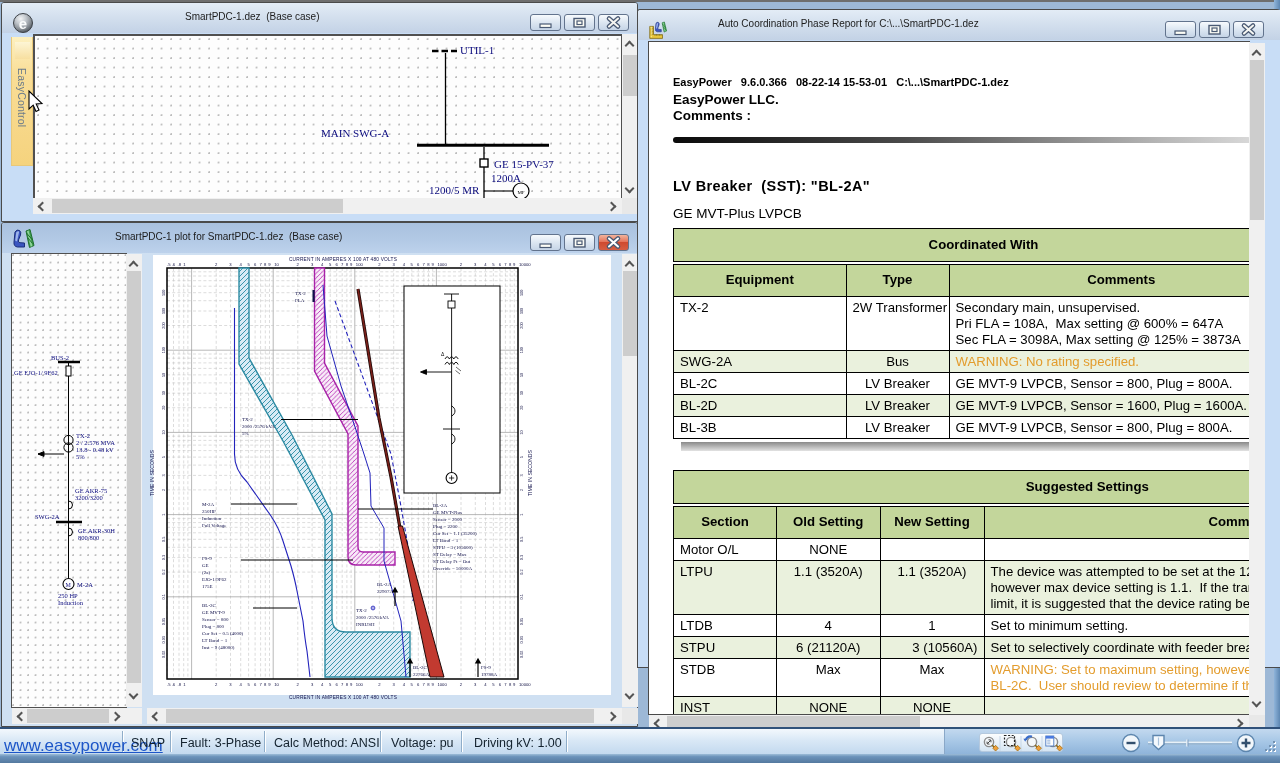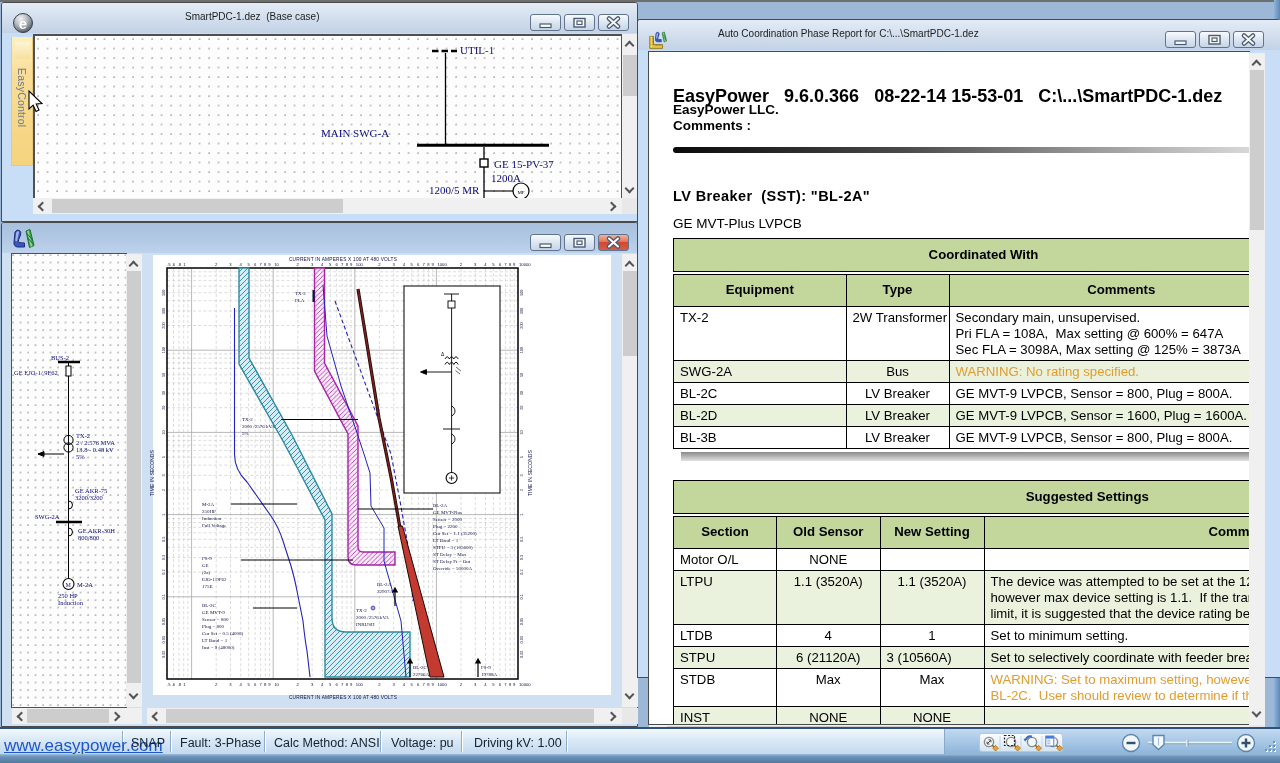--- a/index.html
+++ b/index.html
@@ -91,20 +91,21 @@
   </div>
 <div class="win" style="left:1px;top:222px;width:637px;height:505px;background:#cfe0f2">
     <div class="tbar active"></div>
     <svg class="abs" style="left:10px;top:5px" width="24" height="22" viewBox="0 0 24 22">
 <path d="M3,4 q2,-3 4.5,-1.5 q2,1.5 1,4.5 l-2,5 q-0.8,2.5 1.5,2.7 l4.5,0.3 l0,4 l-7,0 q-4,-0.5 -3.5,-5 l1,-10z" fill="#3a55c0" stroke="#1c2f7a" stroke-width="1"></path>
 <path d="M4.2,4.6 q1.5,-2 3,-1 l-2.2,10 l-1.8,-1z" fill="#9db4ea"></path>
 <path d="M14,3 l4,-1.5 l4,16 l-4.5,2z" fill="#3f9e4f" stroke="#1e6e2e" stroke-width="1"></path>
 <path d="M15,3.2 l1.6,-0.6 l3.8,15.4 l-1.7,0.7z" fill="#8fd49a"></path>
 <path d="M14.5,5 l6,7 M16,10 l4.5,5.5" stroke="#1e6e2e" stroke-width="1" fill="none"></path>
 </svg>
+    <div class="ttext" style="left:113px">SmartPDC-1 plot for SmartPDC-1.dez&nbsp; (Base case)</div>
     <div class="wbtn" style="left:528px;top:11px"><svg width="29" height="15">
         <rect x="9" y="9" width="11" height="3.5" fill="#fdfdf6" stroke="#4a5a74" stroke-width="1.2"></rect>
       </svg></div>
     <div class="wbtn" style="left:562px;top:11px"><svg width="29" height="15">
         <rect x="9" y="3.5" width="11" height="8.5" fill="#fdfdf6" stroke="#4a5a74" stroke-width="1.4"></rect>
         <rect x="12" y="6" width="5" height="3.5" fill="#fdfdf6" stroke="#4a5a74" stroke-width="1.2"></rect>
       </svg></div>
     <div class="wbtn close2" style="left:596px;top:11px"><svg width="29" height="15">
         <g stroke="#4a5a74" stroke-width="4.6" stroke-linecap="round">
           <path d="M10,3.5 L19,11.5 M19,3.5 L10,11.5"></path>
@@ -528,21 +529,21 @@
     <div class="sb" style="left:620px;top:31px;width:16px;height:453px"></div>
     <div class="sbthumb" style="left:621px;top:48px;width:14px;height:85px"></div>
     <div class="chev" style="left:624px;top:39px;transform:rotate(135deg)"></div>
     <div class="chev" style="left:624px;top:468px;transform:rotate(-45deg)"></div>
     <div class="sb" style="left:145px;top:485px;width:475px;height:16px"></div>
     <div class="sbthumb" style="left:164px;top:486px;width:428px;height:14px"></div>
     <div class="chev" style="left:151px;top:490px;transform:rotate(45deg)"></div>
     <div class="chev" style="left:606px;top:490px;transform:rotate(225deg)"></div>
     <div class="sb" style="left:620px;top:485px;width:16px;height:16px;background:#e8e8e8"></div>
   </div>
-<div class="win" style="left:637px;top:19px;width:643px;height:659px;border-right:none">
+<div class="win" style="left:637px;top:9px;width:643px;height:659px;border-right:none">
     <div class="tbar inactive" style="border-radius:2px 0 0 0"></div>
     <svg class="abs" style="left:11px;top:11px" width="18" height="19" viewBox="0 0 24 25">
 <path d="M1,7 h5 v11 h12 v5 h-17 z" fill="#e8c73e" stroke="#7a6410" stroke-width="1"></path>
 <path d="M2,8 h1.5 v10 M3,19.5 v2" stroke="#fdf0a8" stroke-width="1.2" fill="none"></path>
 <g stroke="#7a6410" stroke-width="0.8">
 <path d="M3.5,9.5 h2 M3.5,11.5 h1.2 M3.5,13.5 h2 M3.5,15.5 h1.2 M3.5,17.5 h2"></path>
 <path d="M8,19.5 v-1.2 M10,19.5 v-2 M12,19.5 v-1.2 M14,19.5 v-2 M16,19.5 v-1.2"></path>
 </g>
 <g transform="translate(7,0) scale(0.75)">
 <path d="M3,4 q2,-3 4.5,-1.5 q2,1.5 1,4.5 l-2,5 q-0.8,2.5 1.5,2.7 l4.5,0.3 l0,4 l-7,0 q-4,-0.5 -3.5,-5 l1,-10z" fill="#3a55c0" stroke="#1c2f7a" stroke-width="1"></path>
@@ -562,21 +563,21 @@
       </svg></div>
     <div class="wbtn" style="left:595px;top:11px"><svg width="29" height="15">
         <g stroke="#4a5a74" stroke-width="4.6" stroke-linecap="round">
           <path d="M10,3.5 L19,11.5 M19,3.5 L10,11.5"></path>
         </g>
         <g stroke="#f6f6f2" stroke-width="2" stroke-linecap="round">
           <path d="M10,3.5 L19,11.5 M19,3.5 L10,11.5"></path>
         </g>
       </svg></div>
     <div class="abs" style="left:10px;top:31px;width:602px;height:674px;border:1px solid #4a4a4a;border-right:none;background:#fff;overflow:hidden">
-      <div class="abs" style="left:24px;top:34px;font-size:18px;font-weight:bold;white-space:nowrap">EasyPower&nbsp;&nbsp; 9.6.0.366&nbsp;&nbsp; 08-22-14 15-53-01&nbsp;&nbsp; C:\...\SmartPDC-1.dez</div>
+      <div class="abs" style="left:24px;top:34px;font-size:11px;font-weight:bold;white-space:nowrap">EasyPower&nbsp;&nbsp; 9.6.0.366&nbsp;&nbsp; 08-22-14 15-53-01&nbsp;&nbsp; C:\...\SmartPDC-1.dez</div>
       <div class="abs" style="left:24px;top:50px;font-size:13.5px;font-weight:bold">EasyPower LLC.</div>
       <div class="abs" style="left:24px;top:66px;font-size:13.5px;font-weight:bold">Comments :</div>
       <div class="abs" style="left:24px;top:95px;width:578px;height:6px;background:linear-gradient(90deg,#0a0a0a,#4a4a4a 40%,#b8b8b8 85%,#d8d8d8);border-radius:3px"></div>
       <div class="abs" style="left:24px;top:136px;font-size:14.5px;font-weight:bold;letter-spacing:0.4px">LV Breaker&nbsp; (SST): "BL-2A"</div>
       <div class="abs" style="left:24px;top:164px;font-size:13.5px">GE MVT-Plus LVPCB</div>
       <style>
 table.rep{border-collapse:collapse;font-size:13.2px;color:#000;table-layout:fixed}
 table.rep td,table.rep th{border:1px solid #000;padding:2.5px 6px;vertical-align:top;overflow:hidden;line-height:16px}
 table.rep .hdr{background:#c3d69b;font-weight:bold;text-align:center;height:34px;vertical-align:middle}
 table.rep .hdr2{background:#c3d69b;font-weight:bold;text-align:center;height:34px;vertical-align:middle}
@@ -637,21 +638,21 @@
           <col style="width:103.5px">
           <col style="width:104px">
           <col style="width:517px">
         </colgroup>
 <tbody>
           <tr>
             <td colspan="4" class="hdr" style="border-bottom:4px double #000">Suggested Settings</td>
           </tr>
 <tr>
             <td class="hdr2">Section</td>
-            <td class="hdr2">Old Sensor</td>
+            <td class="hdr2">Old Setting</td>
             <td class="hdr2">New Setting</td>
             <td class="hdr2">Comments</td>
           </tr>
 <tr>
             <td class="nw">Motor O/L</td>
             <td style="text-align:center">NONE</td>
             <td></td>
             <td></td>
           </tr>
 <tr class="alt">
@@ -666,21 +667,21 @@
           </tr>
 <tr>
             <td>LTDB</td>
             <td style="text-align:center">4</td>
             <td style="text-align:center">1</td>
             <td class="nw">Set to minimum setting.</td>
           </tr>
 <tr class="alt">
             <td>STPU</td>
             <td style="text-align:center" class="nw">6 (21120A)</td>
-            <td style="text-align:left" class="nw">3 (10560A)</td>
+            <td style="text-align:right" class="nw">3 (10560A)</td>
             <td class="nw">Set to selectively coordinate with feeder breakers.</td>
           </tr>
 <tr>
             <td>STDB</td>
             <td style="text-align:center">Max</td>
             <td style="text-align:center">Max</td>
             <td class="warn">
               <div class="nw">WARNING: Set to maximum setting, however setting overlaps with</div>
               <div class="nw">BL-2C.&nbsp; User should review to determine if this is acceptable.</div>
             </td>

